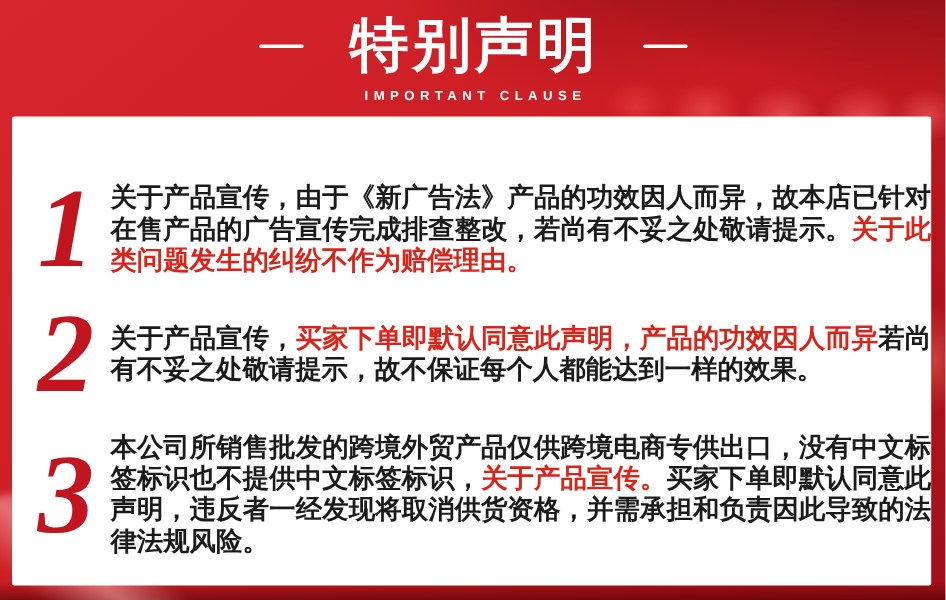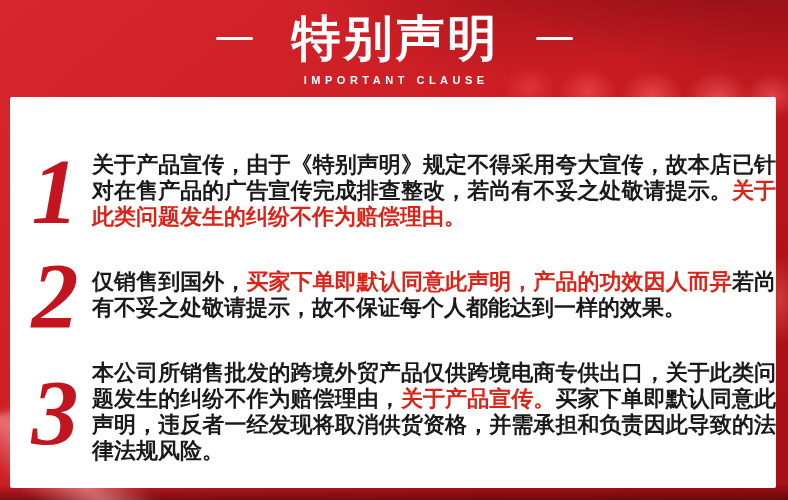--- a/index.html
+++ b/index.html
@@ -95,25 +95,25 @@
       <h1 class="title">特别声明</h1>
       <span class="dash"></span>
     </div>
     <div class="subtitle">IMPORTANT CLAUSE</div>
   </header>
 
   <main class="card">
     <ol class="items" id="items">
         <li class="item">
           <span class="num">1</span>
-          <p class="text"><span class="run-black">关于产品宣传，由于《特别声明》规定不得采用夸大宣传，故本店已针对在售产品的广告宣传完成排查整改，若尚有不妥之处敬请提示。</span><span class="run-red">关于此类问题发生的纠纷不作为赔偿理由。</span></p>
+          <p class="text"><span class="run-black">关于产品宣传，由于《新广告法》产品的功效因人而异，故本店已针对在售产品的广告宣传完成排查整改，若尚有不妥之处敬请提示。</span><span class="run-red">关于此类问题发生的纠纷不作为赔偿理由。</span></p>
         </li>
         <li class="item">
           <span class="num">2</span>
-          <p class="text"><span class="run-black">仅销售到国外，</span><span class="run-red">买家下单即默认同意此声明，产品的功效因人而异</span><span class="run-black">若尚有不妥之处敬请提示，故不保证每个人都能达到一样的效果。</span></p>
+          <p class="text"><span class="run-black">关于产品宣传，</span><span class="run-red">买家下单即默认同意此声明，产品的功效因人而异</span><span class="run-black">若尚有不妥之处敬请提示，故不保证每个人都能达到一样的效果。</span></p>
         </li>
         <li class="item">
           <span class="num">3</span>
-          <p class="text"><span class="run-black">本公司所销售批发的跨境外贸产品仅供跨境电商专供出口，关于此类问题发生的纠纷不作为赔偿理由，</span><span class="run-red">关于产品宣传。</span><span class="run-black">买家下单即默认同意此声明，违反者一经发现将取消供货资格，并需承担和负责因此导致的法律法规风险。</span></p>
+          <p class="text"><span class="run-black">本公司所销售批发的跨境外贸产品仅供跨境电商专供出口，没有中文标签标识也不提供中文标签标识，</span><span class="run-red">关于产品宣传。</span><span class="run-black">买家下单即默认同意此声明，违反者一经发现将取消供货资格，并需承担和负责因此导致的法律法规风险。</span></p>
         </li>
       </ol>
   </main>
 </div>
 
 </body></html>

